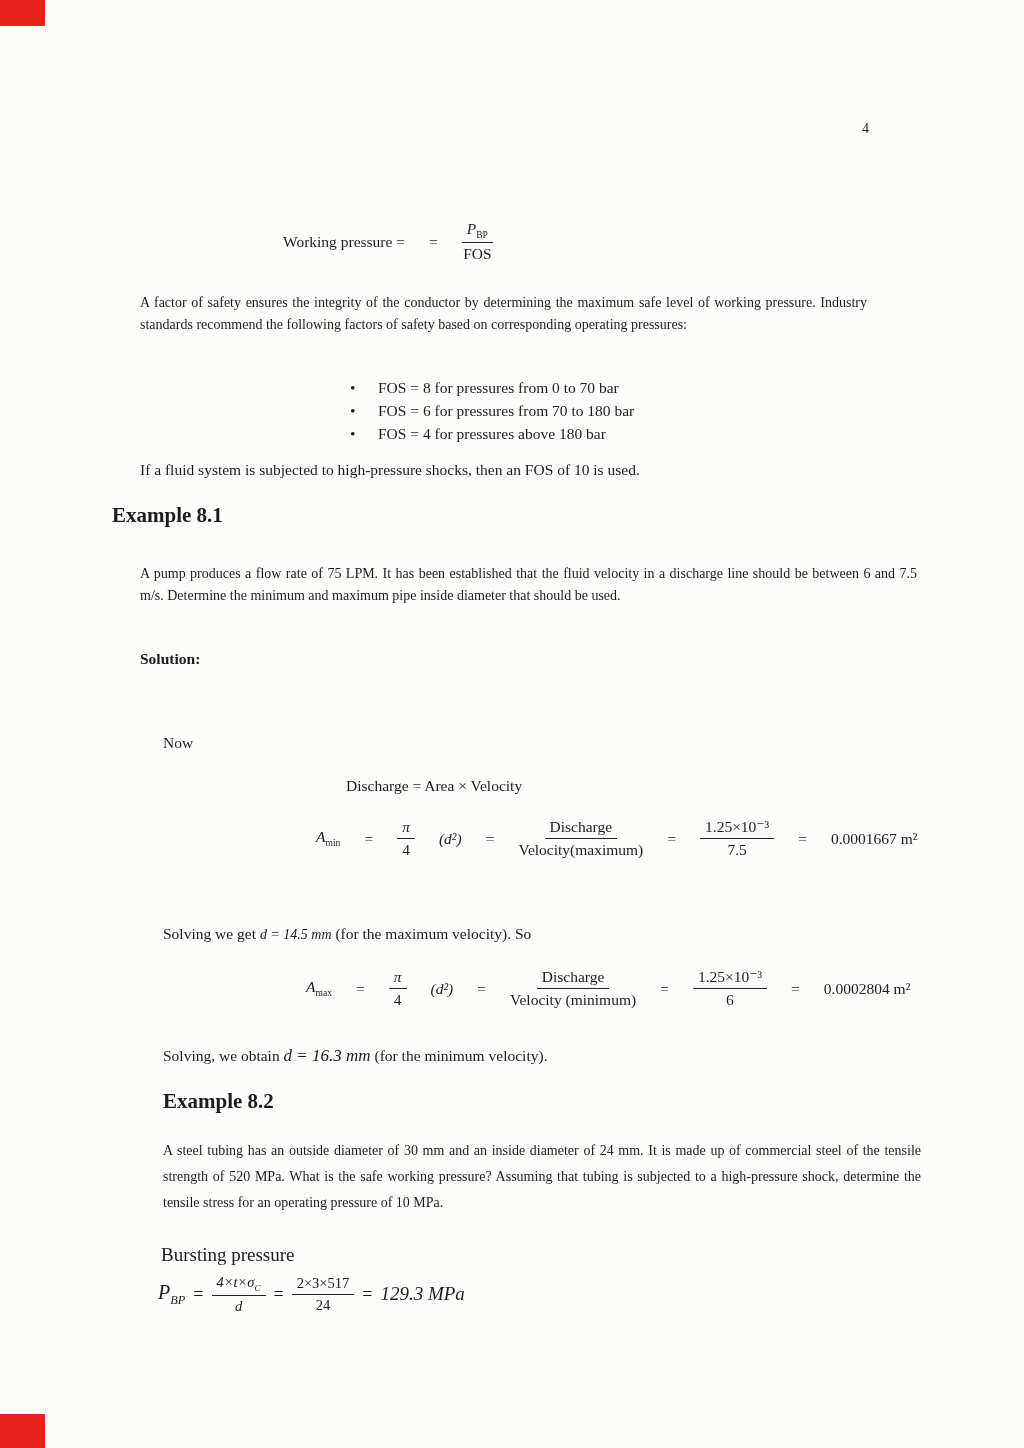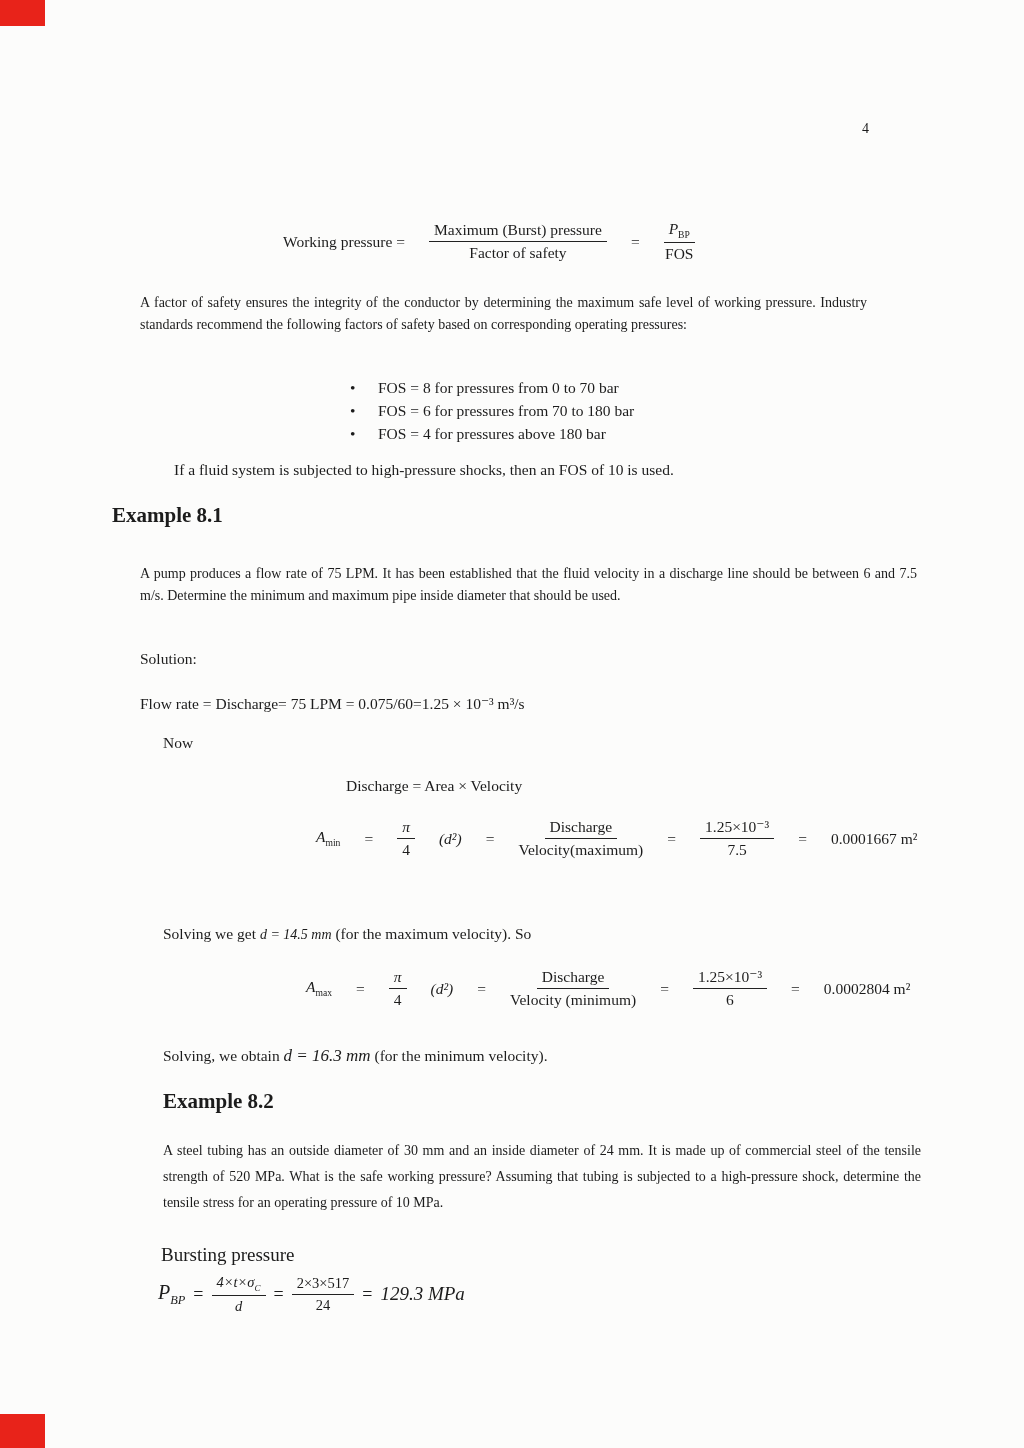--- a/index.html
+++ b/index.html
@@ -13,21 +13,21 @@
     font-family: "Liberation Serif", "DejaVu Serif", serif;
     color: #1c1c1c;
     overflow: hidden;
   }
   .abs { position: absolute; }
   .artifact { position: absolute; left: 0; width: 45px; }
   .artifact.top { top: 0; height: 26px; }
   .artifact.bot { bottom: 0; height: 34px; }
   .pagenum { position: absolute; top: 121px; left: 862px; font-size: 14px; }
   .para { font-size: 14px; line-height: 22px; text-align: justify; }
-  .bold { font-weight: normal; }
+  .bold { font-weight: bold; }
   .txt { font-size: 15.5px; }
   .frow {
     display: flex;
     align-items: center;
     white-space: nowrap;
     font-size: 15.5px;
     gap: 24px;
   }
   .frac { display: inline-flex; flex-direction: column; align-items: center; text-align: center; }
   .frac .num { display: block; border-bottom: 1.2px solid #222; padding: 0 5px 2px; }
@@ -44,24 +44,20 @@
 
 <div class="page">
 
   <div class="artifact top" style="background: rgb(232, 35, 26);"></div>
   <div class="artifact bot" style="background: rgb(232, 35, 26);"></div>
 
   <div class="pagenum">4</div>
 
   <div class="frow abs" style="top:220px; left:283px;">
     <span>Working pressure =</span>
-    <span class="frac">
-      <span class="num">Maximum (Burst) pressure</span>
-      <span class="den">Factor of safety</span>
-    </span>
     <span>=</span>
     <span class="frac">
       <span class="num"><span class="mi">P</span><sub>BP</sub></span>
       <span class="den">FOS</span>
     </span>
   </div>
 
   <div class="para abs" style="top:292px; left:140px; width:727px;">A factor of safety ensures the integrity of the conductor by determining the maximum safe level of working pressure. Industry standards recommend the following factors of safety based on corresponding operating pressures:</div>
 
   <div class="abs" style="top:376px; left:350px;">
@@ -72,29 +68,28 @@
     <div class="bullet-row">
       <span class="bullet-dot">•</span>
       <span>FOS = 6 for pressures from 70 to 180 bar</span>
     </div>
     <div class="bullet-row">
       <span class="bullet-dot">•</span>
       <span>FOS = 4 for pressures above 180 bar</span>
     </div>
   </div>
 
-  <div class="txt abs" style="top:461px; left:140px;margin-left:34px;">If a fluid system is subjected to high-pressure shocks, then an FOS of 10 is used.</div>
+  <div class="txt abs" style="top:461px; left:140px;">If a fluid system is subjected to high-pressure shocks, then an FOS of 10 is used.</div>
 
   <div class="heading abs" style="top:503px; left:112px;">Example 8.1</div>
 
   <div class="para abs" style="top:563px; left:140px; width:777px;">A pump produces a flow rate of 75 LPM. It has been established that the fluid velocity in a discharge line should be between 6 and 7.5 m/s. Determine the minimum and maximum pipe inside diameter that should be used.</div>
 
   <div class="txt bold abs" style="top:650px; left:140px;">Solution:</div>
 
-  <div class="txt abs" style="top:695px; left:140px;">Flow rate = Discharge= 75 LPM = 0.075/60=1.25 × 10⁻³ m³/s</div>
 
   <div class="txt abs" style="top:734px; left:163px;">Now</div>
 
   <div class="txt abs" style="top:777px; left:346px;">Discharge = Area × Velocity</div>
 
   <div class="frow abs" style="top:818px; left:316px;">
     <span class="vargroup"><span class="mi">A</span><sub>min</sub></span>
     <span>=</span>
     <span class="frac">
       <span class="num mi">π</span>

